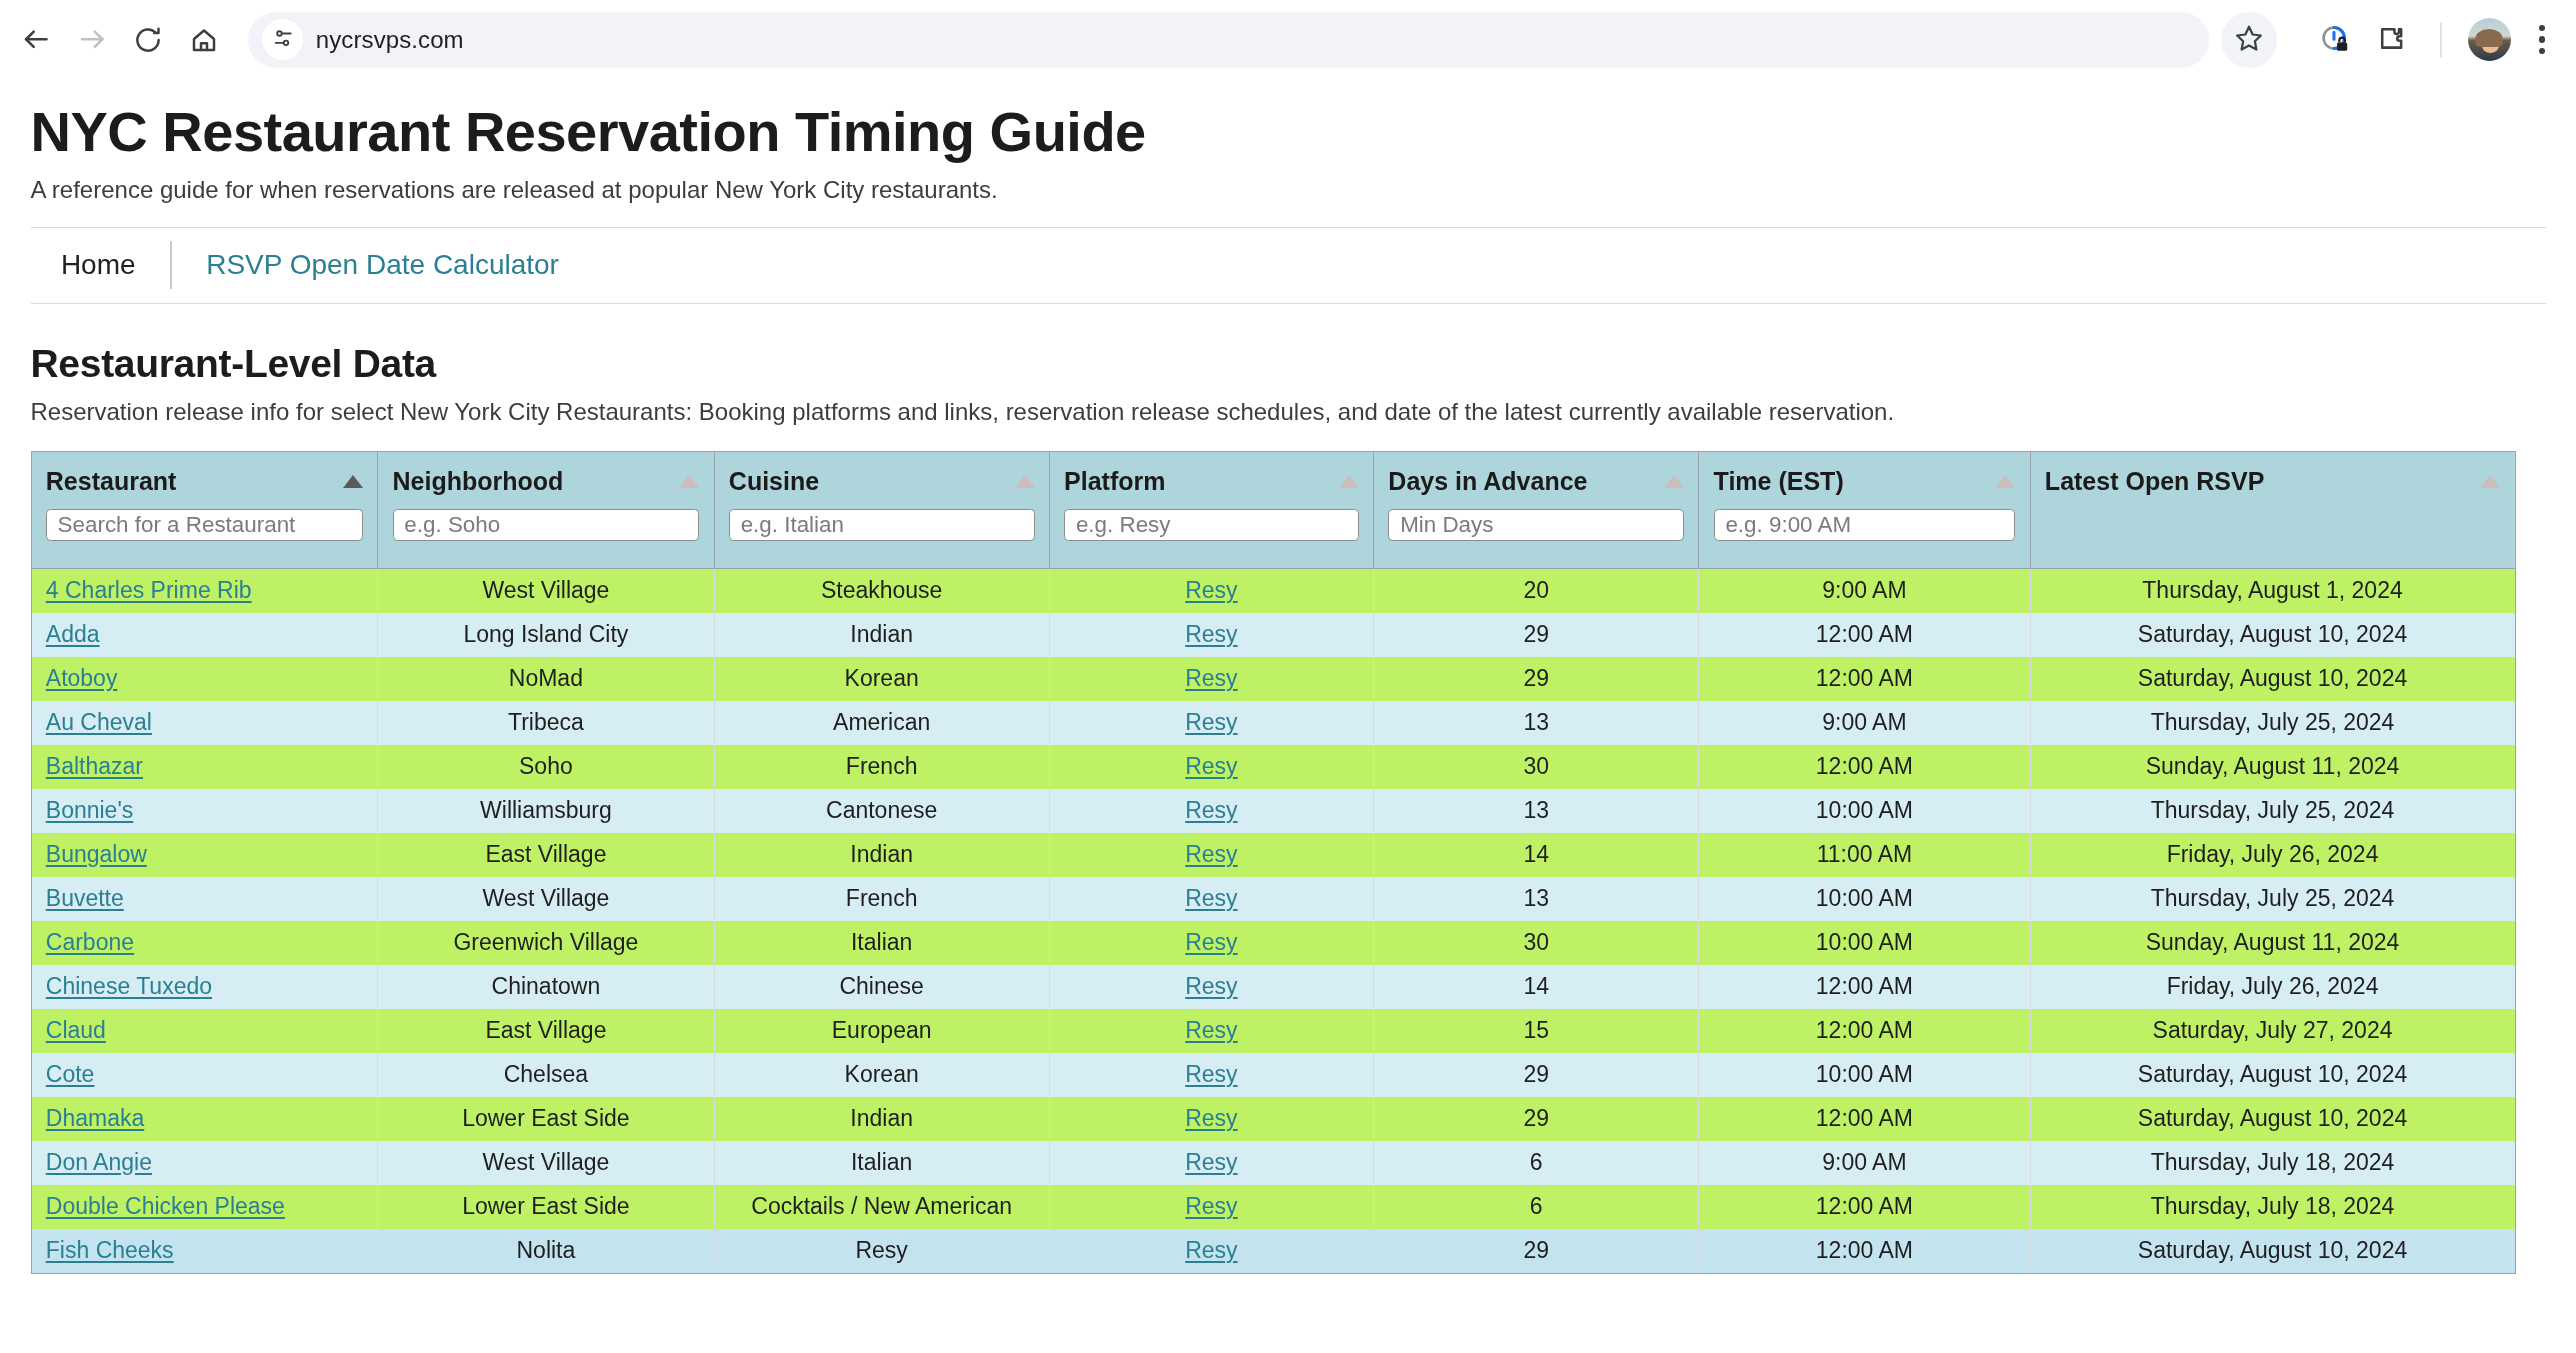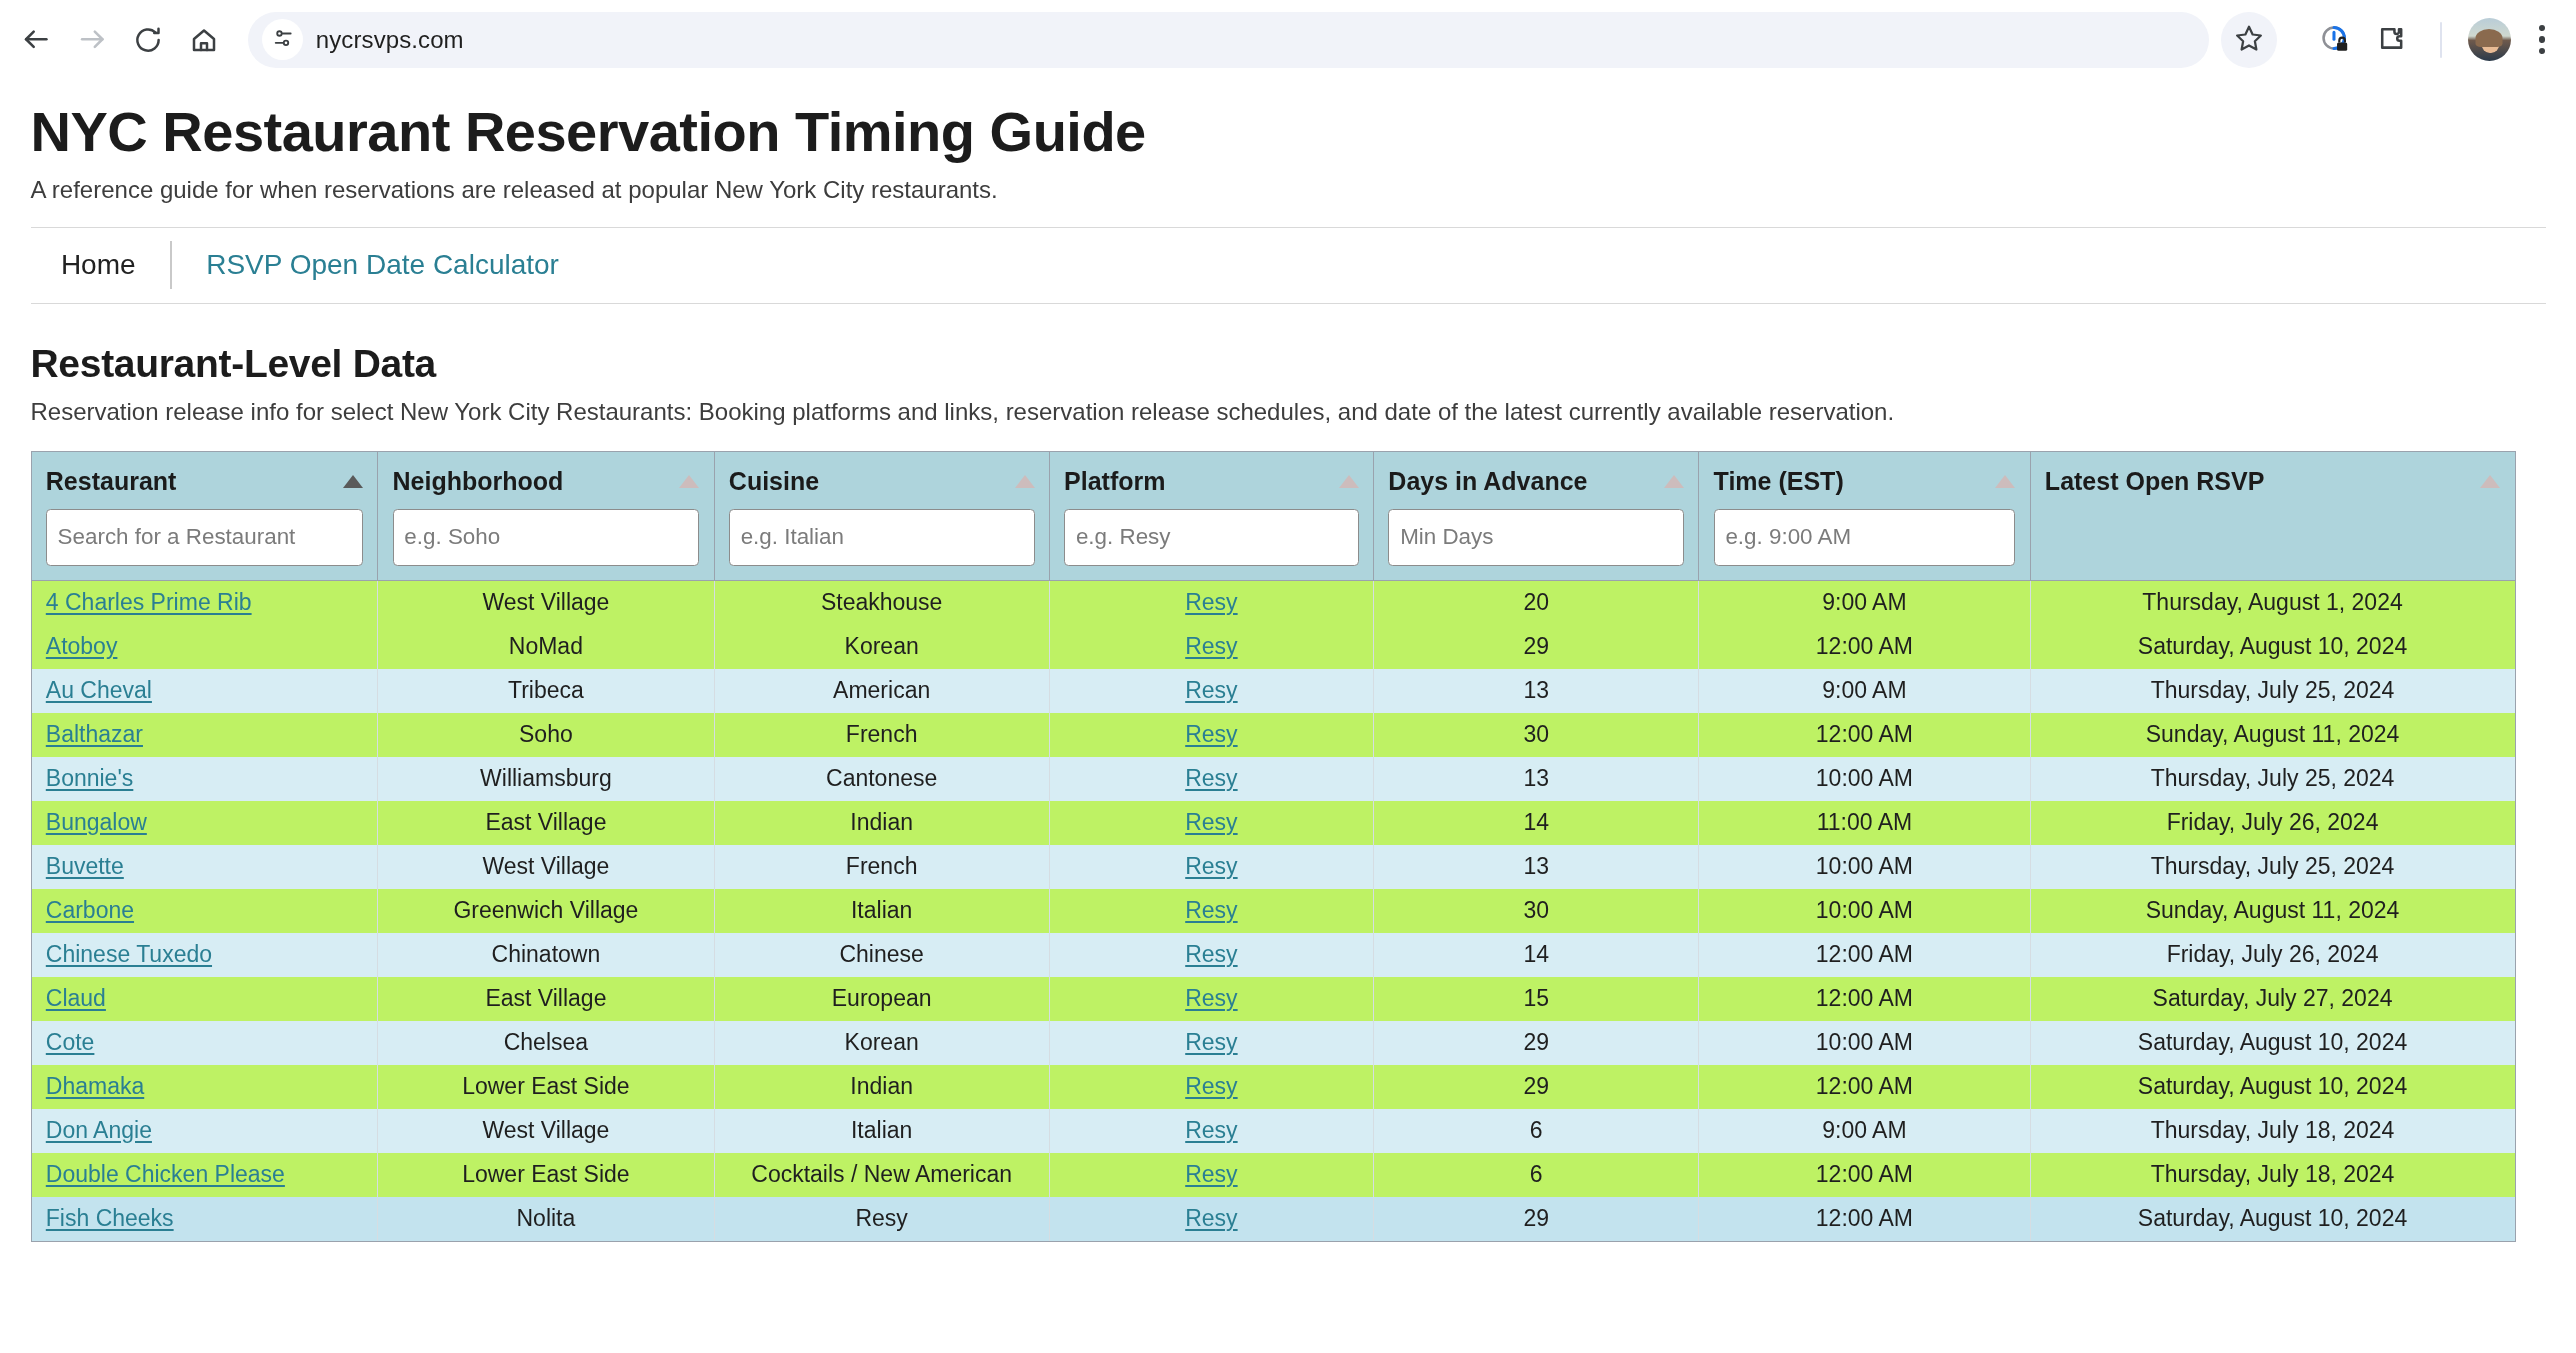--- a/index.html
+++ b/index.html
@@ -215,21 +215,21 @@
     border-bottom: 13.4px solid #cdbcbc;
     flex: 0 0 auto;
     margin-left: 7.2px;
     cursor: pointer;
   }
   .sort-arrow.active { border-bottom-color: #5a5a5a; }
 
   .filter-input {
     display: block;
     width: 100%;
-    height: 57px;
+    height: 32px;
     margin-top: 10px;
     padding: 0 10.8px;
     font-size: 22.4px;
     font-family: "Liberation Sans", sans-serif;
     color: #1b1b1b;
     background: #ffffff;
     border: 1.8px solid #8c8c8c;
     border-radius: 4.5px;
     outline: none;
   }
@@ -438,20 +438,29 @@
       <tbody id="table-body">
           <tr class="even">
             <td class="cell-name"><span class="cell-link">4 Charles Prime Rib</span></td>
             <td>West Village</td>
             <td>Steakhouse</td>
             <td><span class="cell-link">Resy</span></td>
             <td>20</td>
             <td>9:00 AM</td>
             <td>Thursday, August 1, 2024</td>
           </tr>
+          <tr class="odd">
+            <td class="cell-name"><span class="cell-link">Adda</span></td>
+            <td>Long Island City</td>
+            <td>Indian</td>
+            <td><span class="cell-link">Resy</span></td>
+            <td>29</td>
+            <td>12:00 AM</td>
+            <td>Saturday, August 10, 2024</td>
+          </tr>
           <tr class="even">
             <td class="cell-name"><span class="cell-link">Atoboy</span></td>
             <td>NoMad</td>
             <td>Korean</td>
             <td><span class="cell-link">Resy</span></td>
             <td>29</td>
             <td>12:00 AM</td>
             <td>Saturday, August 10, 2024</td>
           </tr>
           <tr class="odd">

